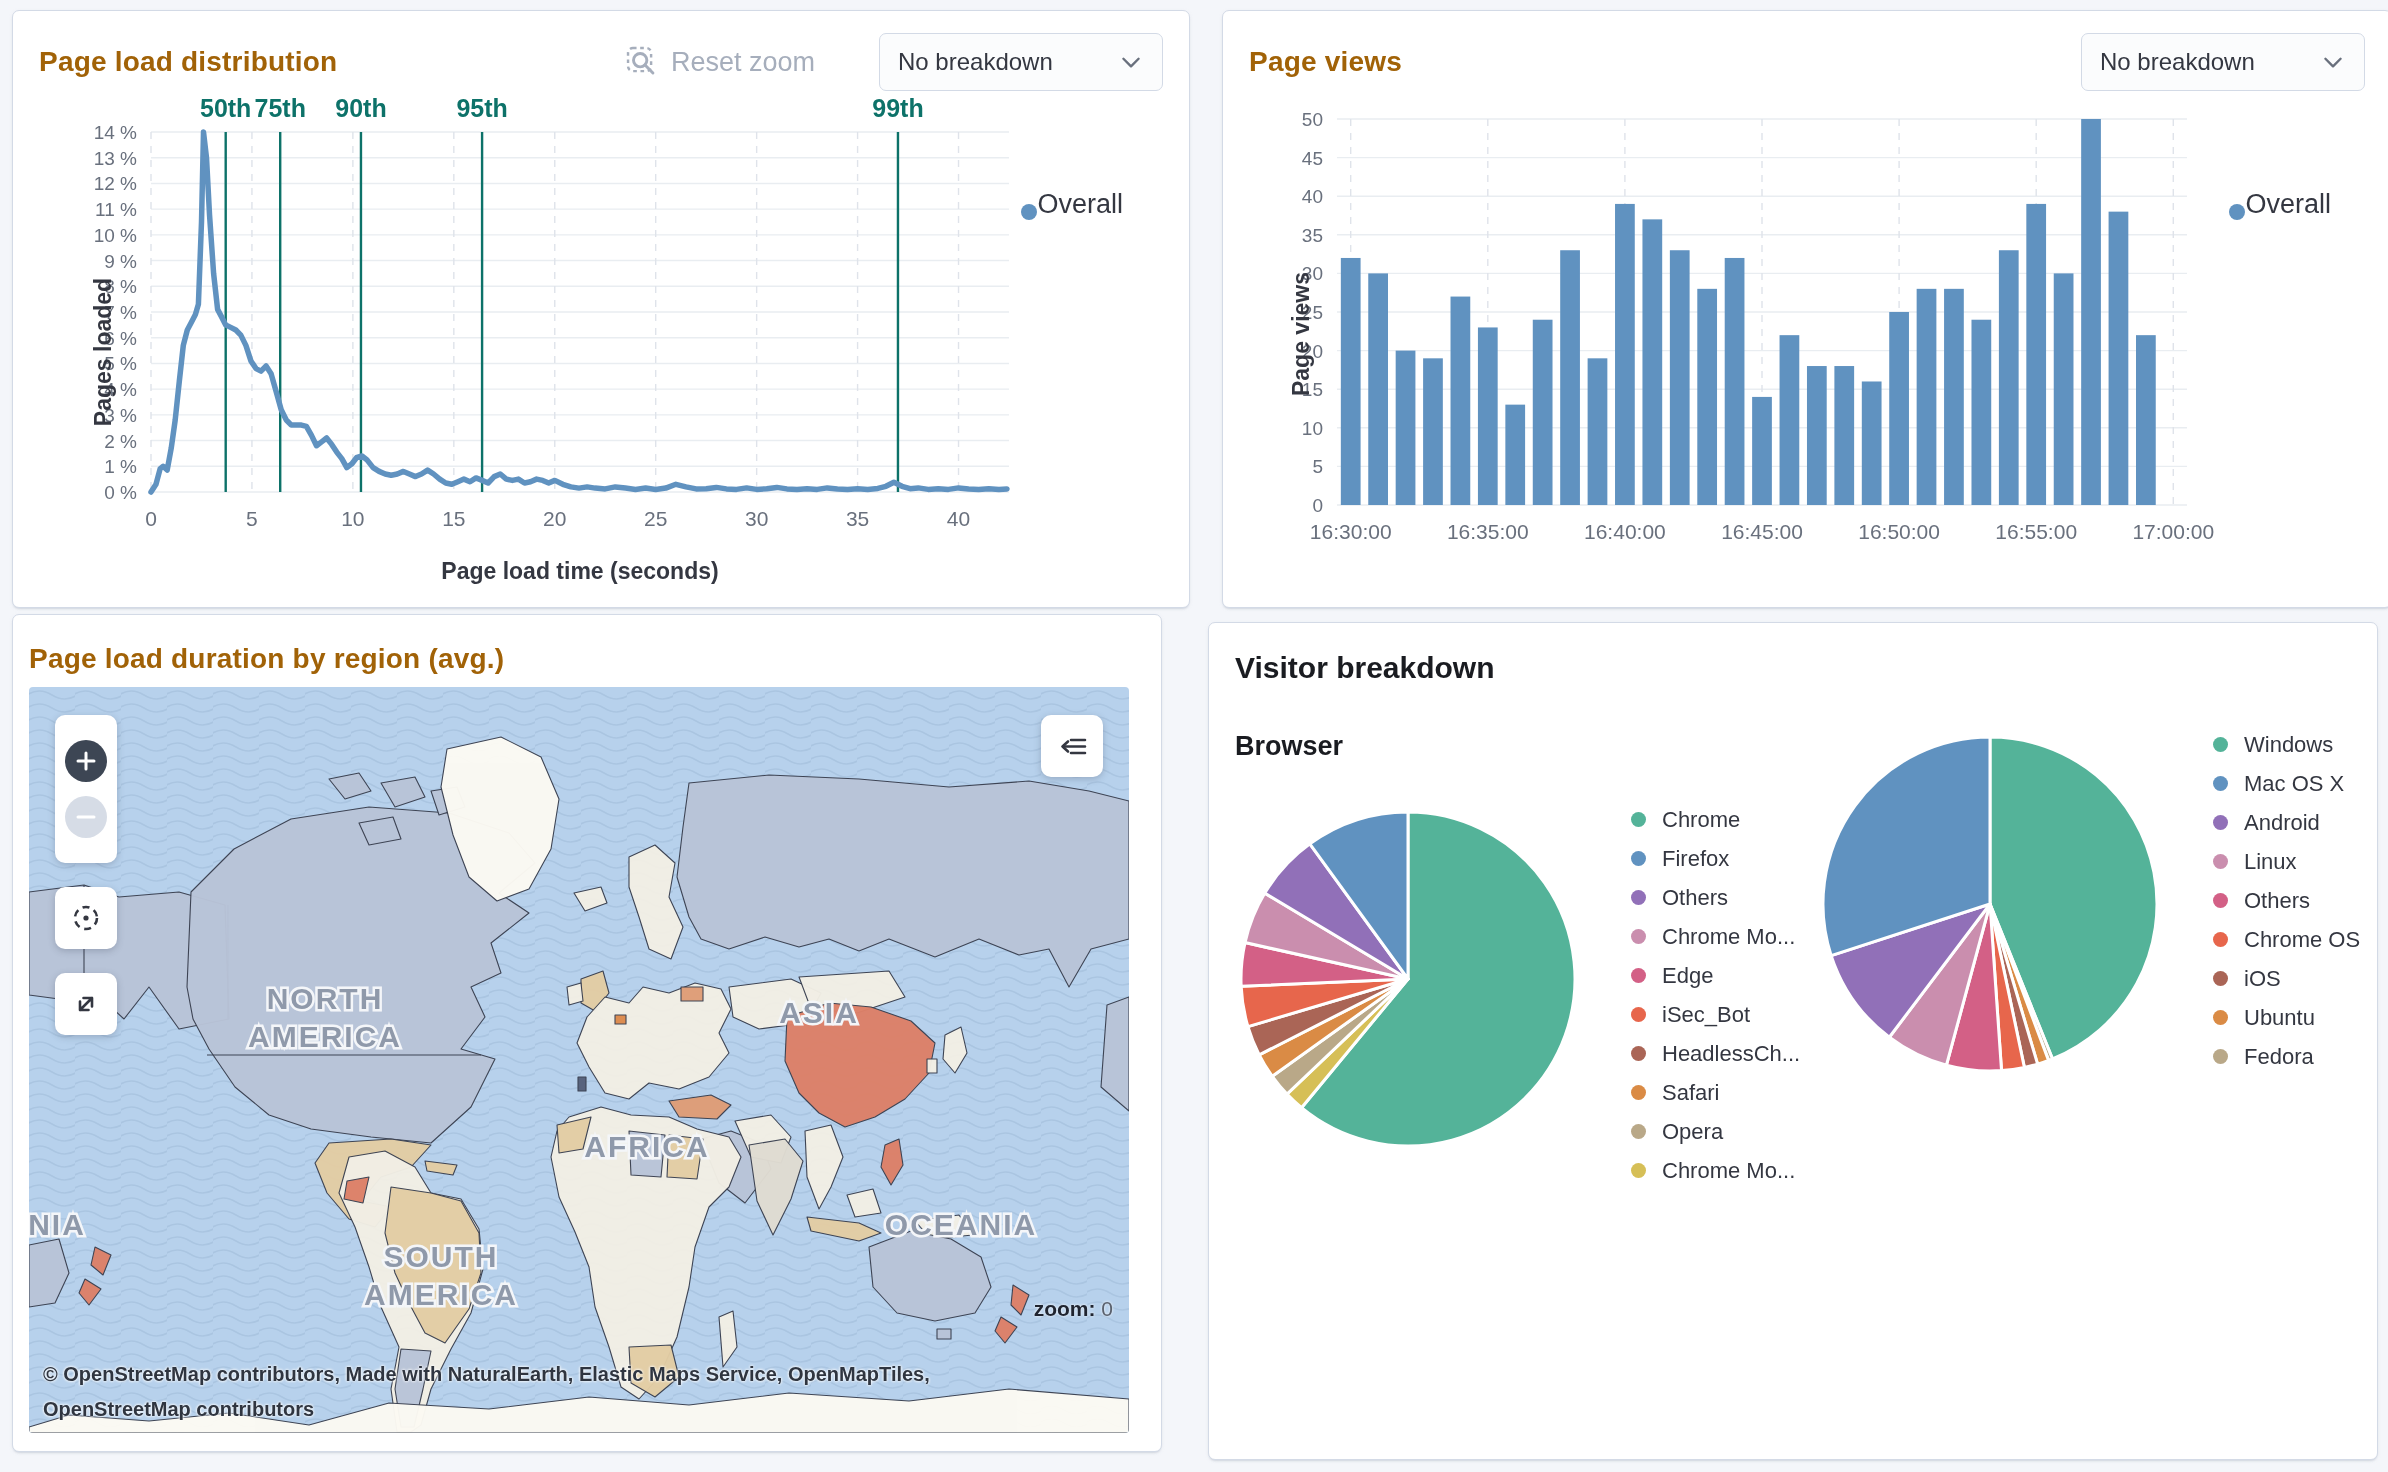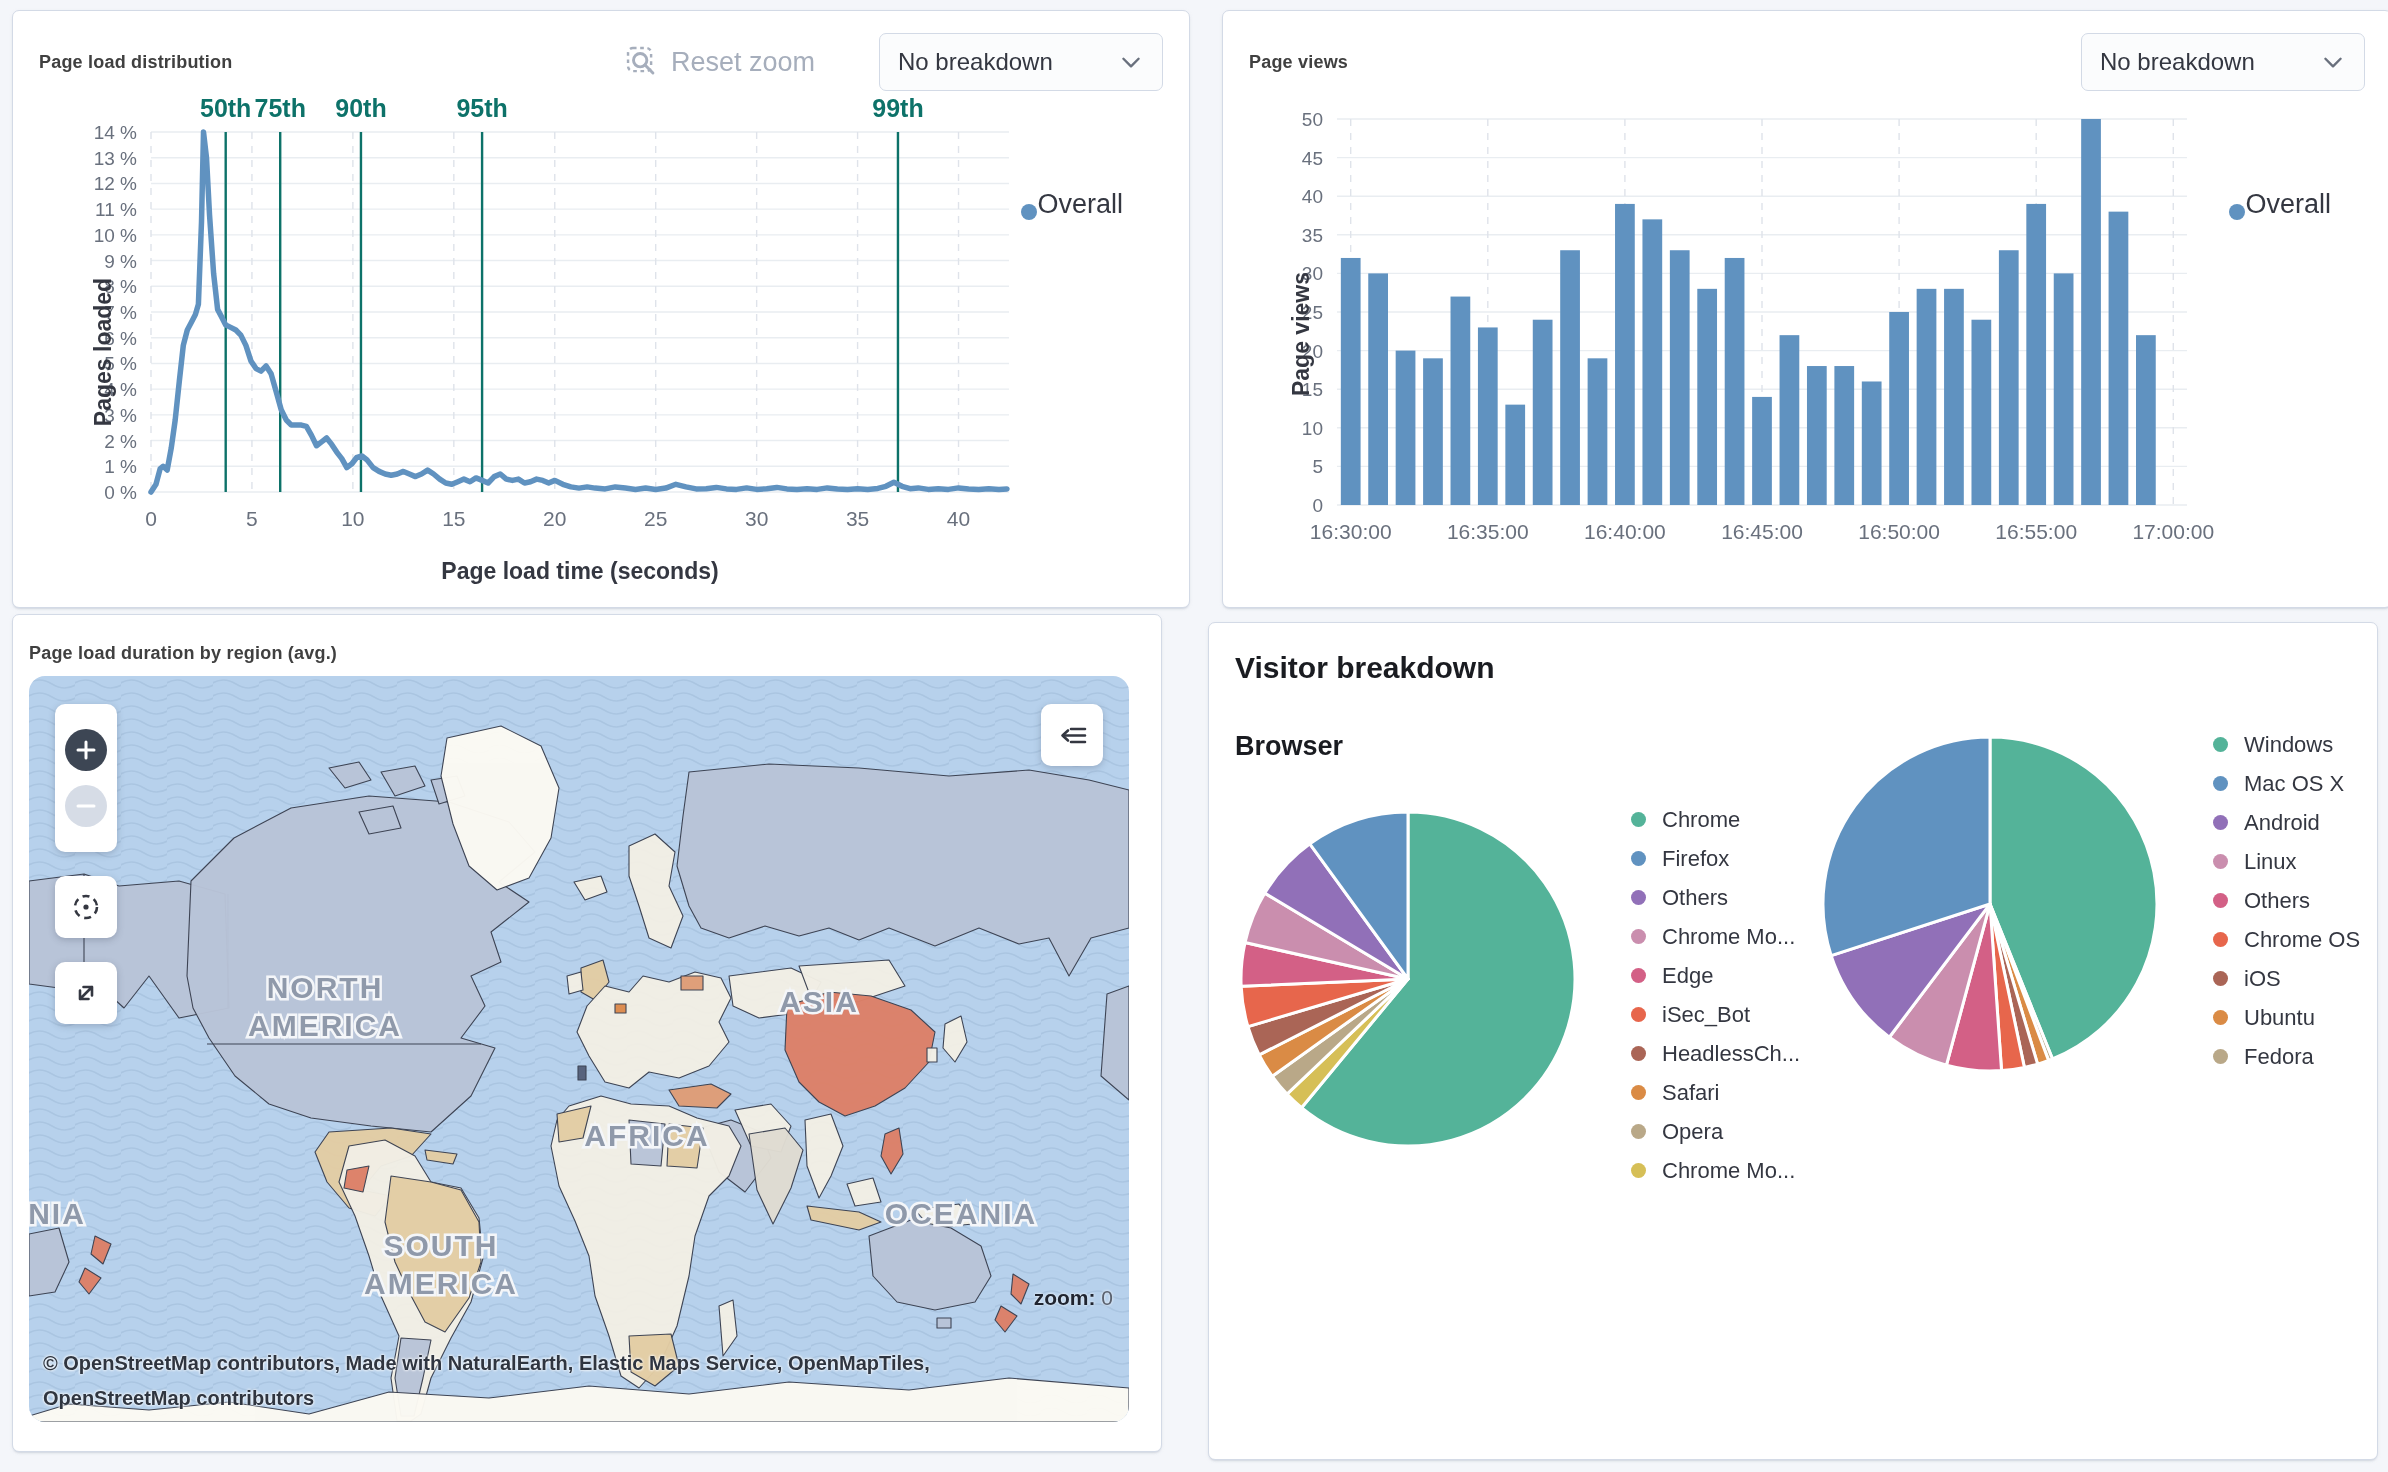--- a/index.html
+++ b/index.html
@@ -5,33 +5,33 @@
   html,body{margin:0;padding:0;width:2388px;height:1472px;overflow:hidden;
     background:#f4f6fa;font-family:"Liberation Sans",sans-serif;color:#343741;}
   .card{position:absolute;background:#fff;border:1px solid #d3dae6;border-radius:7px;
     box-shadow:0 2px 2px -1px rgba(152,162,179,.3),0 1px 5px -2px rgba(152,162,179,.3);
     box-sizing:border-box;padding:20px 26px;}
   #card-load-dist{left:12px;top:10px;width:1178px;height:598px;}
   #card-page-views{left:1222px;top:10px;width:1170px;height:598px;}
   #card-map{left:12px;top:614px;width:1150px;height:838px;padding-left:16px;}
   #card-visitor{left:1208px;top:622px;width:1170px;height:838px;}
   .card-head{display:flex;align-items:center;height:62px;}
-  .panel-title{font-size:18px;font-weight:700;color:#404040;margin:0;letter-spacing:.2px;}
+  .panel-title{font-size:28px;font-weight:700;color:#a16207;margin:0;letter-spacing:.2px;}
   .reset-zoom{display:flex;align-items:center;gap:12px;background:none;border:none;
     color:#a6aebc;font-size:27px;font-family:inherit;margin-left:auto;margin-right:58px;cursor:default;}
   .select{width:284px;height:58px;border:1px solid #d3dae6;border-radius:7px;background:#fbfcfd;
     display:flex;align-items:center;padding:0 18px;box-sizing:border-box;font-size:24px;color:#343741;cursor:pointer;flex:none;}
   .select .chev{margin-left:auto;}
   .chart-wrap{position:relative;margin-top:4px;}
   .y-axis-title{position:absolute;left:-10px;top:50%;transform:translateY(-50%) rotate(-90deg);
     transform-origin:center;font-weight:700;font-size:23px;color:#343741;white-space:nowrap;}
   .chart-legend{position:absolute;display:flex;align-items:flex-end;font-size:27px;color:#343741;}
   .chart-legend .dot{width:16px;height:16px;border-radius:50%;display:inline-block;}
   
-  .map-box{position:relative;width:1100px;height:746px;margin-top:12px;border-radius:16px;overflow:hidden;}
+  .map-box{position:relative;width:1100px;height:746px;margin-top:12px;border-radius:4px;overflow:hidden;}
   .map-box svg{display:block;}
   .map-overlay-attr{position:absolute;left:14px;bottom:6px;width:960px;font-size:20px;font-weight:700;
     color:#2f3540;line-height:1.75;text-shadow:0 0 3px #fff,0 0 3px #fff;}
   .map-zoom-readout{position:absolute;right:16px;bottom:112px;font-size:21px;text-shadow:0 0 3px #fff;}
   .map-zoom-readout b{color:#1f2430;font-weight:700;}
   .map-zoom-readout span{color:#5a616e;}
   .map-btn{position:absolute;background:#fff;border:none;border-radius:10px;cursor:pointer;
     box-shadow:0 2px 7px rgba(60,70,90,.28);display:flex;align-items:center;justify-content:center;}
   .zoom-stack{left:26px;top:28px;width:62px;height:148px;flex-direction:column;gap:14px;}
   .round-ctl{width:42px;height:42px;border-radius:50%;border:none;display:flex;align-items:center;justify-content:center;cursor:pointer;}

